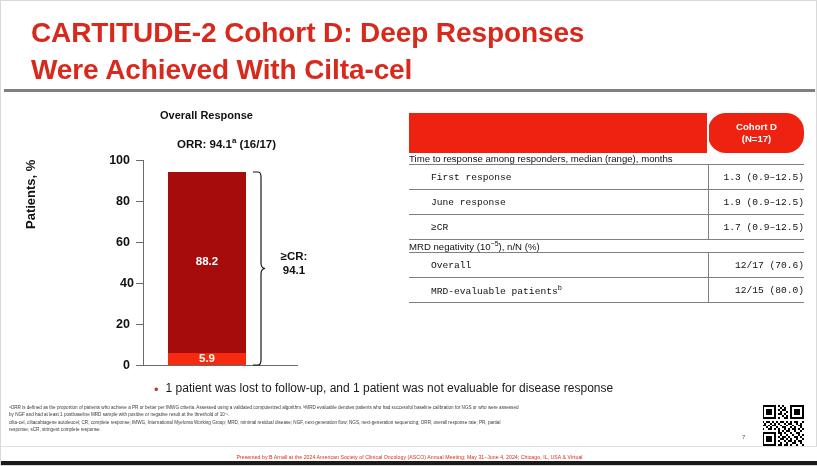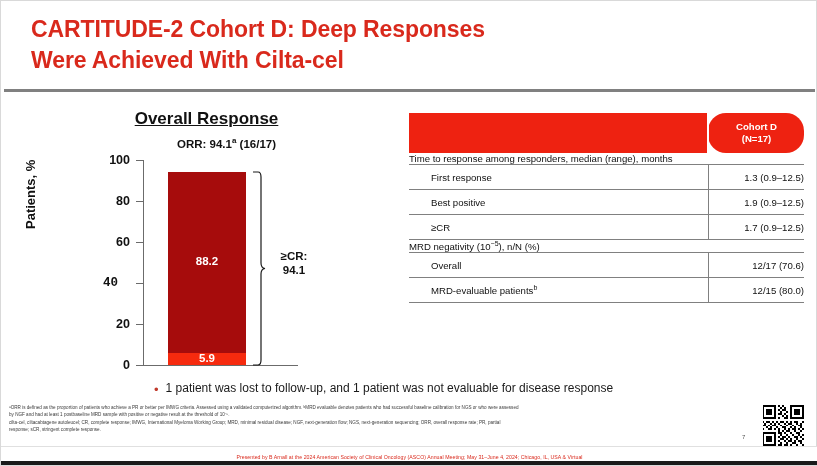--- a/index.html
+++ b/index.html
@@ -20,34 +20,34 @@
   
   .title-band{
     position:absolute;left:3px;top:3px;width:811px;height:88px;
     background:#ffffff;
     border-bottom:3px solid #808080;
     box-sizing:border-box;
   }
   .title-text{
     position:absolute;left:27px;top:10px;width:760px;
     color:#D9291C;
-    font-size:23px;
+    font-size:28px;
     font-weight:bold;
     line-height:1.33;
     letter-spacing:-0.1px;
   }
 
   
   .body-area{position:absolute;left:3px;top:94px;width:811px;height:302px;}
 
   
   .chart-block{position:absolute;left:60px;top:14px;width:340px;height:265px;}
   .chart-title{
     position:absolute;left:0;top:0;width:285px;text-align:center;
-    font-size:17px;font-weight:bold;color:#111111;text-decoration:underline;
+    font-size:11px;font-weight:bold;color:#111111;
   }
   .orr-label{
     position:absolute;left:40px;top:27px;width:245px;text-align:center;
     font-size:11.5px;font-weight:bold;color:#111111;
   }
   .orr-label sup{font-size:8px;vertical-align:super;}
   .axis-line{
     position:absolute;left:79px;top:256px;width:155px;height:1.4px;background:#6b6b6b;
   }
   .axis-vert{
@@ -100,21 +100,21 @@
   .hdr-cohort{
     background:#EE2211;height:40px;width:95px;
     color:#ffffff;font-size:9.6px;font-weight:bold;text-align:center;
     line-height:1.3;
     border-radius:18px;
   }
   .section-row td{
     font-size:9.6px;font-weight:normal;color:#111111;
     padding:5px 0 4px 2px;
   }
-  .data-row td{height:24px;}
+  .data-row td{height:24px;font-family:Liberation Mono, monospace;}
   .data-row .lbl{
     font-size:9.6px;color:#111111;padding-left:22px;
     border-top:1.3px solid #808080;
     border-right:1.3px solid #808080;
   }
   .data-row .val{
     font-size:9.6px;color:#111111;text-align:right;width:95px;
     border-top:1.3px solid #808080;
   }
   .data-row.last .lbl{border-bottom:1.3px solid #808080;margin-top:12px;}
@@ -180,21 +180,21 @@
 
       <div class="chart-title">Overall Response</div>
 
       <div class="orr-label"><span>ORR: 94.1</span><sup>a</sup><span> (16/17)</span></div>
 
       <div class="yaxis-title">Patients, %</div>
 
       <div class="ylab" style="left:24px;top:44px;">100</div>
       <div class="ylab" style="left:24px;top:85px;">80</div>
       <div class="ylab" style="left:24px;top:126px;">60</div>
-      <div class="ylab" style="left:12px;top:167px;font-family:Liberation Mono, monospace;">40</div>
+      <div class="ylab" style="left:28px;top:167px;">40</div>
       <div class="ylab" style="left:24px;top:208px;">20</div>
       <div class="ylab" style="left:24px;top:249px;">0</div>
 
       <div class="tick" style="top:51px;"></div>
       <div class="tick" style="top:92px;"></div>
       <div class="tick" style="top:133px;"></div>
       <div class="tick" style="top:174px;"></div>
       <div class="tick" style="top:215px;"></div>
       <div class="tick" style="top:256px;"></div>
 
@@ -233,21 +233,21 @@
           </tr>
 
           <tr class="section-row">
             <td colspan="2">Time to response among responders, median (range), months</td>
           </tr>
           <tr class="data-row">
             <td class="lbl">First response</td>
             <td class="val">1.3 (0.9–12.5)</td>
           </tr>
           <tr class="data-row">
-            <td class="lbl">Best positive</td>
+            <td class="lbl">June response</td>
             <td class="val">1.9 (0.9–12.5)</td>
           </tr>
           <tr class="data-row last">
             <td class="lbl">≥CR</td>
             <td class="val">1.7 (0.9–12.5)</td>
           </tr>
 
           <tr class="section-row">
             <td colspan="2"><span>MRD negativity (10</span><sup>−5</sup><span>), n/N (%)</span></td>
           </tr>

